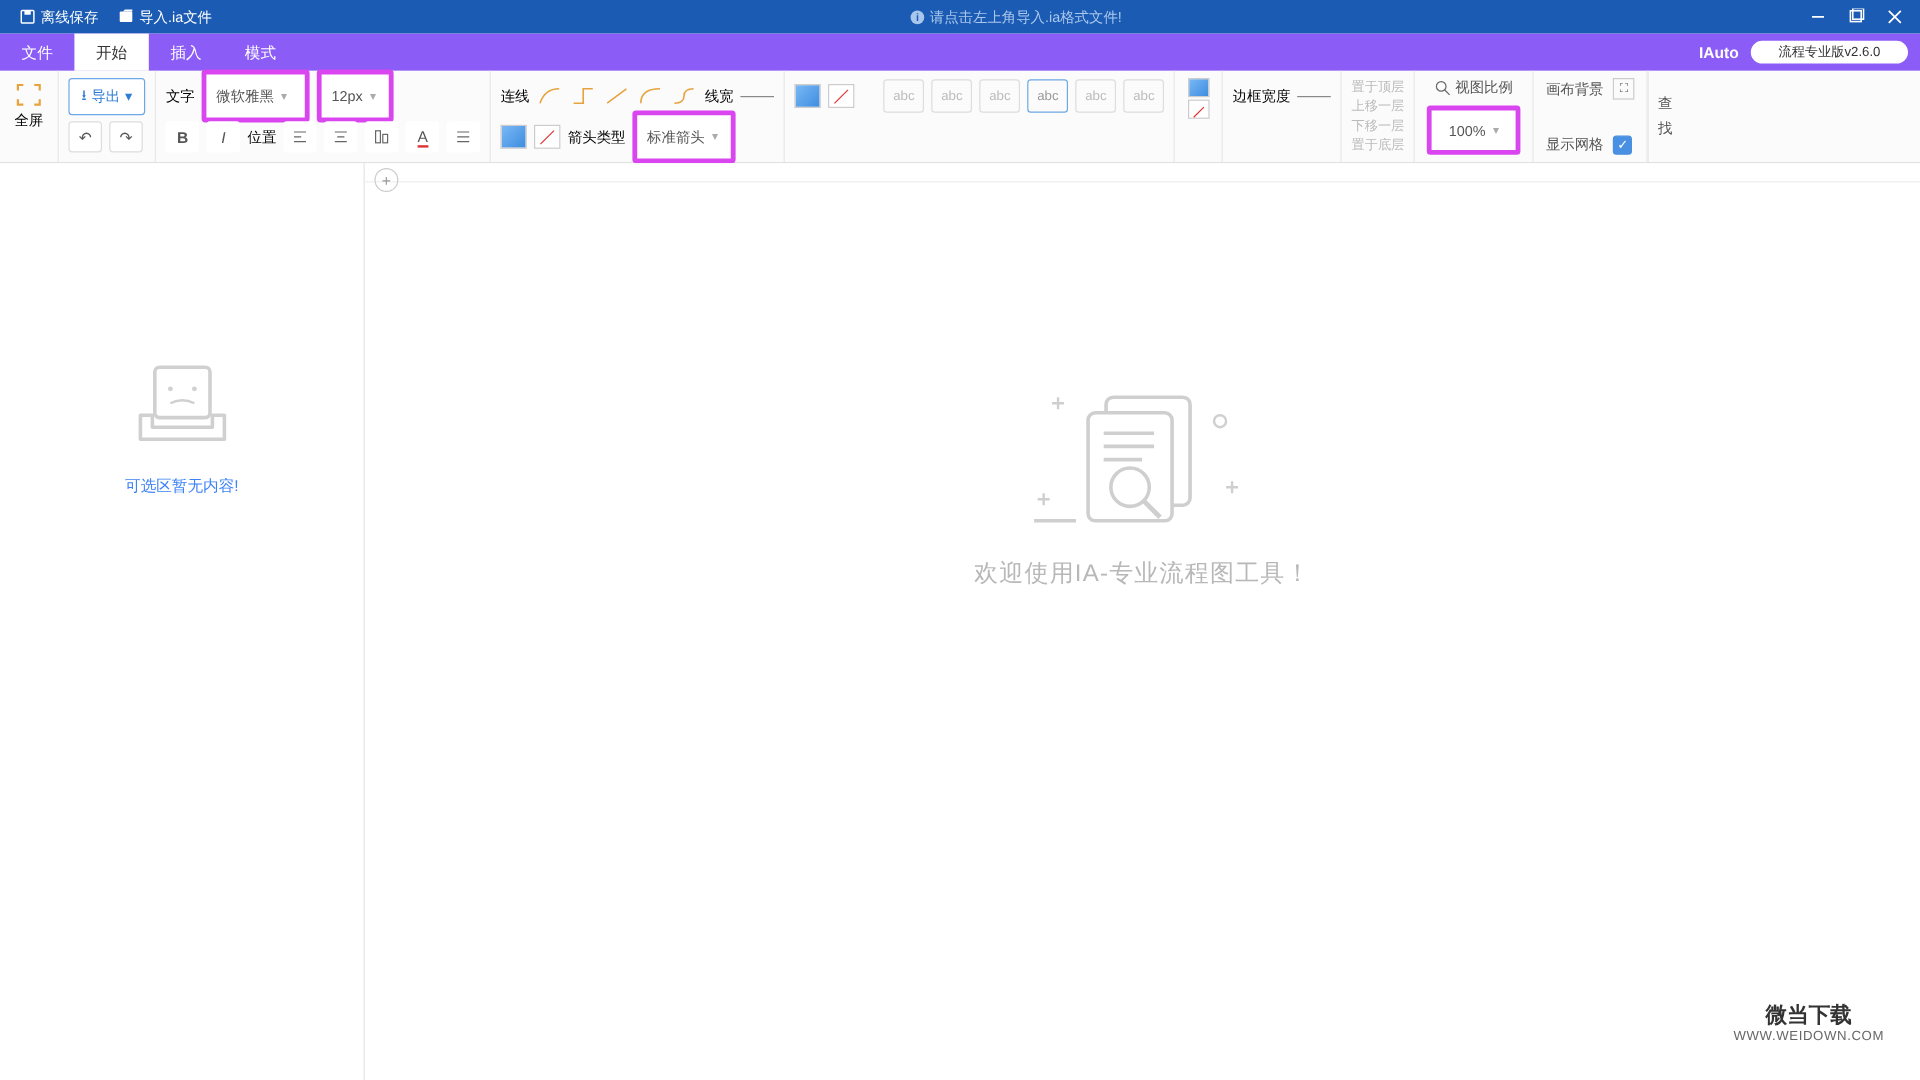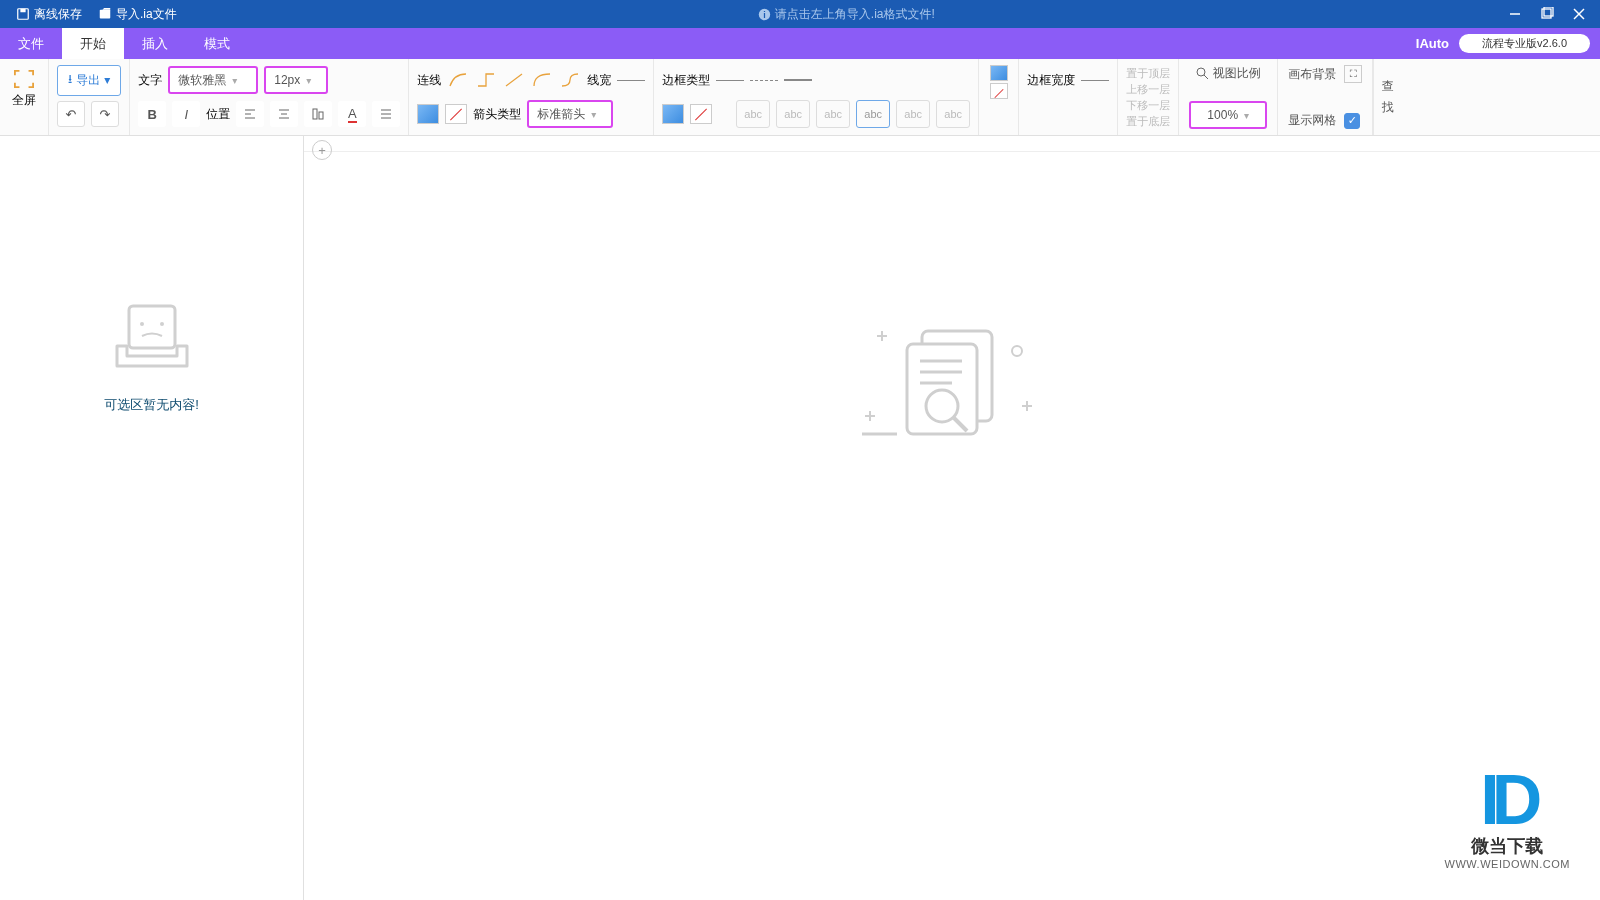--- a/index.html
+++ b/index.html
@@ -26,21 +26,21 @@
 .ribbon-group { border-right: 1px solid #e8e8e8; padding: 6px 8px; display: flex; flex-direction: column; justify-content: space-between; }
 .ribbon-row { display: flex; align-items: center; gap: 6px; height: 30px;}
 .ribbon-label { font-size: 12px; color: #000000; }
 
 .fullscreen-btn { display: flex; flex-direction: column; align-items: center; justify-content: center; gap: 3px; padding: 4px 4px; cursor: pointer; }
 .fullscreen-btn .bracket { width: 22px; height: 20px; }
 
 .export-btn { border: 1px solid #6ea8e8; background: #fff; color: #2d7cd6; padding: 4px 10px; border-radius: 3px; cursor: pointer; display: flex; align-items: center; gap: 4px; font-size:12px;}
 .icon-btn { width: 28px; height: 26px; border: 1px solid #ddd; background: #fff; border-radius: 3px; display: flex; align-items: center; justify-content: center; cursor: pointer; font-size:13px; color:#555;}
 .icon-btn.flat { border: none; }
-.select-box { border: 2px solid #d946ef; background: #fff; padding: 4px 8px; border-radius: 3px; display: flex; align-items: center; gap: 6px; cursor: pointer; font-size:12px; color:#555; height:28px;}
+.select-box { border: 4px solid #d946ef; background: #fff; padding: 4px 8px; border-radius: 3px; display: flex; align-items: center; gap: 6px; cursor: pointer; font-size:12px; color:#555; height:44px;}
 .select-box .chev { color: #aaa; font-size:10px;}
 
 .swatch { width: 22px; height: 20px; border: 1px solid #ccc; display:inline-block;}
 .swatch.grad { background: linear-gradient(135deg,#7ab8f5,#3d8de0); }
 .swatch.nofill { position:relative; background:#fff;}
 .swatch.nofill::after{content:"";position:absolute;left:2px;top:9px;right:2px;height:1px;background:#d33;transform:rotate(-45deg);}
 
 .line-icon { width:22px; height:18px; display:flex; align-items:center; justify-content:center;}
 .line-sample { width:28px; height:1px; background:#888; display:inline-block;}
 .dash-sample { width:28px; height:0; border-top:1px dashed #888; display:inline-block;}
@@ -60,21 +60,21 @@
 
 .view-settings { display:flex; flex-direction:column; gap:8px; padding:6px 10px; font-size:12px;}
 .view-row { display:flex; align-items:center; gap:8px;}
 .checkbox { width:16px; height:16px; border:1px solid #4a90e2; border-radius:3px; background:#4a90e2; display:flex;align-items:center;justify-content:center; color:#fff; font-size:11px;}
 .expand-icon{width:18px;height:18px;border:1px solid #ccc;display:flex;align-items:center;justify-content:center;font-size:10px;}
 
 .search-col { width:28px; border-left:1px solid #e8e8e8; display:flex; flex-direction:column; align-items:center; justify-content:center; gap:4px; font-size:12px; color:#555; cursor:pointer;}
 
 
 .workspace { display:flex; height: calc(900px - 28px - 31px - 77px); }
-.sidebar { width:304px; border-right:1px solid #e0e0e0; background:#fff; display:flex; flex-direction:column; align-items:center; justify-content:flex-start; padding-top:160px; color:#0c4a6e;}
+.sidebar { width:304px; border-right:1px solid #e0e0e0; background:#fff; display:flex; flex-direction:column; align-items:center; justify-content:flex-start; padding-top:160px; color:#3b82f6;}
 .sidebar .empty-text{font-size:13px; margin-top:20px;}
 .canvas-area { flex:1; position:relative; background:#fff;}
 .tab-plus { position:absolute; top:4px; left:8px; width:20px; height:20px; border:1px solid #ccc; border-radius:50%; display:flex; align-items:center; justify-content:center; color:#999; font-size:13px; cursor:pointer;}
 .canvas-ruler { position:absolute; top:0; left:0; right:0; height:16px; border-bottom:1px solid #eee;}
 
 .welcome { position:absolute; top:180px; left:50%; transform:translateX(-50%); display:flex; flex-direction:column; align-items:center; color:#b8b8b8;}
 .welcome-text { font-size:20px; margin-top:18px; letter-spacing:1px;}
 
 .watermark { position:absolute; right:30px; bottom:30px; text-align:center; }
 .watermark .logo { font-size:70px; font-weight:bold; color:#1596e0; font-family: Arial; letter-spacing:-8px;}
@@ -254,26 +254,20 @@
       <span class="swatch nofill"></span>
       <span class="ribbon-label">箭头类型</span>
       <div class="select-box" style="width:86px;">
           <span>标准箭头</span>
           <span class="chev">▾</span>
         </div>
     </div>
   </div>
 
   <div class="ribbon-group">
-    <div class="ribbon-row">
-      <span class="ribbon-label">边框类型</span>
-      <span class="line-sample"></span>
-      <span class="dash-sample"></span>
-      <span class="line-sample" style="height:2px;"></span>
-    </div>
     <div class="ribbon-row">
       <span class="swatch grad"></span>
       <span class="swatch nofill"></span>
       <span style="width:12px;"></span>
       <div class="abc-box">abc</div>
       <div class="abc-box">abc</div>
       <div class="abc-box">abc</div>
       <div class="abc-box selected">abc</div>
       <div class="abc-box">abc</div>
       <div class="abc-box">abc</div>
@@ -366,21 +360,21 @@
           <line x1="30" y1="15" x2="30" y2="25"></line>
             <line x1="25" y1="20" x2="35" y2="20"></line>
           <circle cx="165" cy="35" r="5" fill="none"></circle>
           <line x1="18" y1="95" x2="18" y2="105"></line>
             <line x1="13" y1="100" x2="23" y2="100"></line>
           <line x1="175" y1="85" x2="175" y2="95"></line>
             <line x1="170" y1="90" x2="180" y2="90"></line>
           <line x1="10" y1="118" x2="45" y2="118" stroke-width="3"></line>
         </g>
       </svg>
+      <div class="welcome-text">欢迎使用IA-专业流程图工具！</div>
     </div>
   </div>
 </div>
 
 <div class="watermark">
-  <div class="logo">ID</div>
   <div class="cn">微当下载</div>
   <div class="url">WWW.WEIDOWN.COM</div>
 </div>
 
 </body></html>

